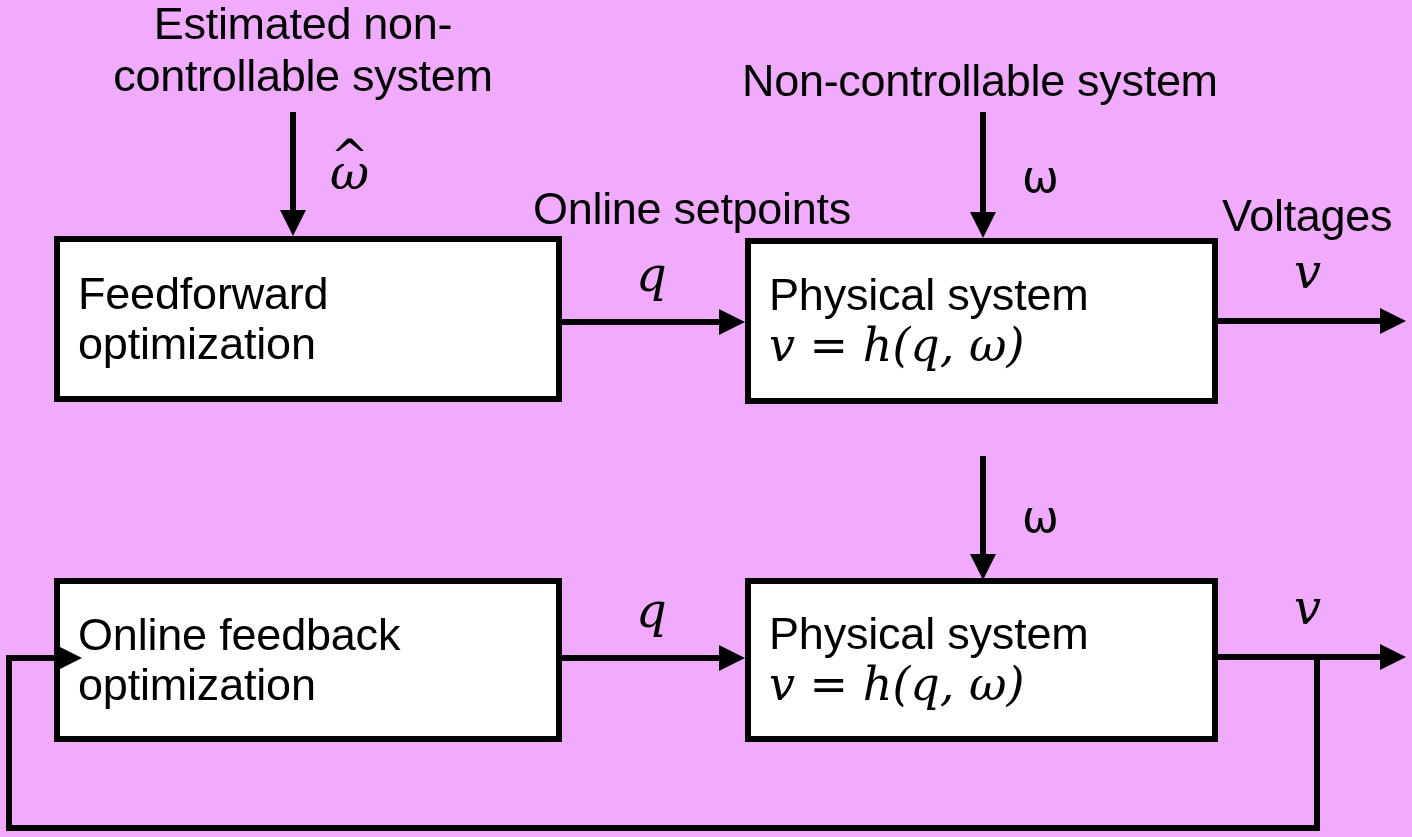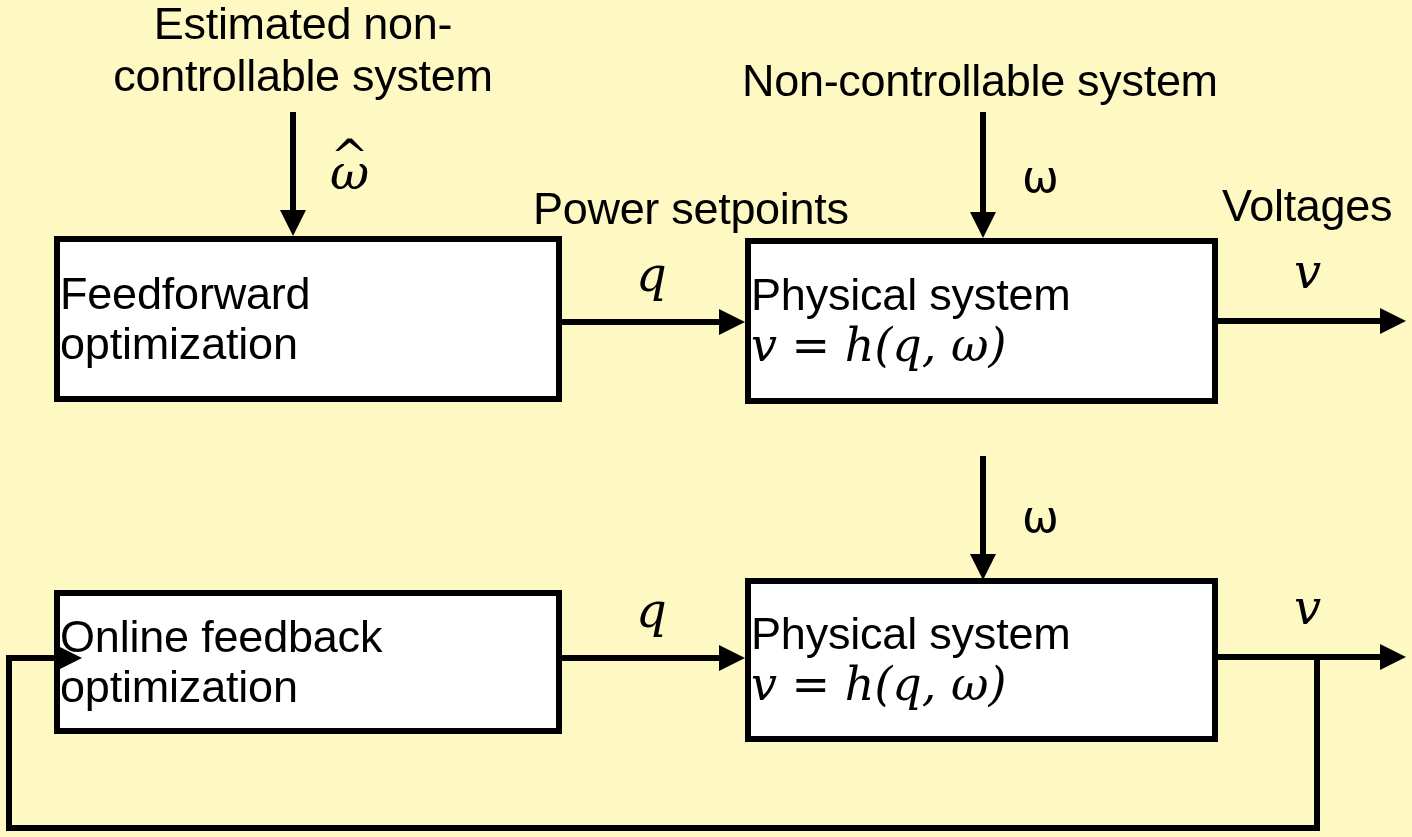--- a/index.html
+++ b/index.html
@@ -1,32 +1,33 @@
 <!DOCTYPE html>
 <html><head>
 <meta charset="utf-8">
 <style>
   html,body{margin:0;padding:0;background:#ffffff;}
   #stage{
     position:relative;
     width:1412px;height:837px;
-    background:#fef9c3;
+    background:#f0abfc;
     overflow:hidden;
     font-family:"Liberation Sans", sans-serif;
     color:#000000;
   }
   .box{
     position:absolute;
     border:6px solid #000000;
     background:#ffffff;
     box-sizing:border-box;
     display:flex;
     flex-direction:column;
     justify-content:center;
     align-items:flex-start;
+    padding-left:18px;
   }
   .box .line{
     font-family:"Liberation Sans", sans-serif;
     font-size:45px;
     line-height:1.12;
     white-space:nowrap;
     letter-spacing:-0.2px;
   }
   .box .mathline{
     font-family:"DejaVu Serif", serif;
@@ -105,48 +106,48 @@
       <span class="hat">^</span>
       <span>ω</span>
     </span>
   </div>
 
   <div class="box" style="left:54px;top:236px;width:508px;height:166px;">
     <div class="line">Feedforward</div>
     <div class="line">optimization</div>
   </div>
 
-  <div class="plain-label" style="left:533px;top:186px;">Power setpoints</div>
+  <div class="plain-label" style="left:533px;top:186px;">Online setpoints</div>
 
   <div class="hline" style="left:562px;top:319px;width:166px;"></div>
   <div class="arrow-right" style="left:719px;top:309px;"></div>
   <div class="sym" style="left:636px;top:250px;">q</div>
 
   <div class="plain-label" style="left:742px;top:58px;">Non-controllable system</div>
 
   <div class="vline" style="left:980px;top:112px;height:104px;"></div>
   <div class="arrow-down" style="left:970px;top:212px;"></div>
   <div class="sym-upright" style="left:1022px;top:155px;">ω</div>
 
   <div class="box" style="left:745px;top:238px;width:473px;height:166px;">
     <div class="line">Physical system</div>
     <div class="mathline">v = h(q, ω)</div>
   </div>
 
-  <div class="plain-label" style="left:1222px;top:183px;">Voltages</div>
+  <div class="plain-label" style="left:1222px;top:193px;">Voltages</div>
 
   <div class="hline" style="left:1212px;top:318px;width:174px;"></div>
   <div class="arrow-right" style="left:1380px;top:308px;"></div>
   <div class="sym" style="left:1294px;top:247px;">v</div>
 
   <div class="vline" style="left:980px;top:456px;height:102px;"></div>
   <div class="arrow-down" style="left:970px;top:554px;"></div>
   <div class="sym-upright" style="left:1022px;top:495px;">ω</div>
 
-  <div class="box" style="left:54px;top:578px;width:508px;height:144px;margin-top:12px;">
+  <div class="box" style="left:54px;top:578px;width:508px;height:164px;">
     <div class="line">Online feedback</div>
     <div class="line">optimization</div>
   </div>
 
   <div class="hline" style="left:562px;top:655px;width:166px;"></div>
   <div class="arrow-right" style="left:719px;top:645px;"></div>
   <div class="sym" style="left:636px;top:586px;">q</div>
 
   <div class="box" style="left:745px;top:578px;width:473px;height:164px;">
     <div class="line">Physical system</div>

